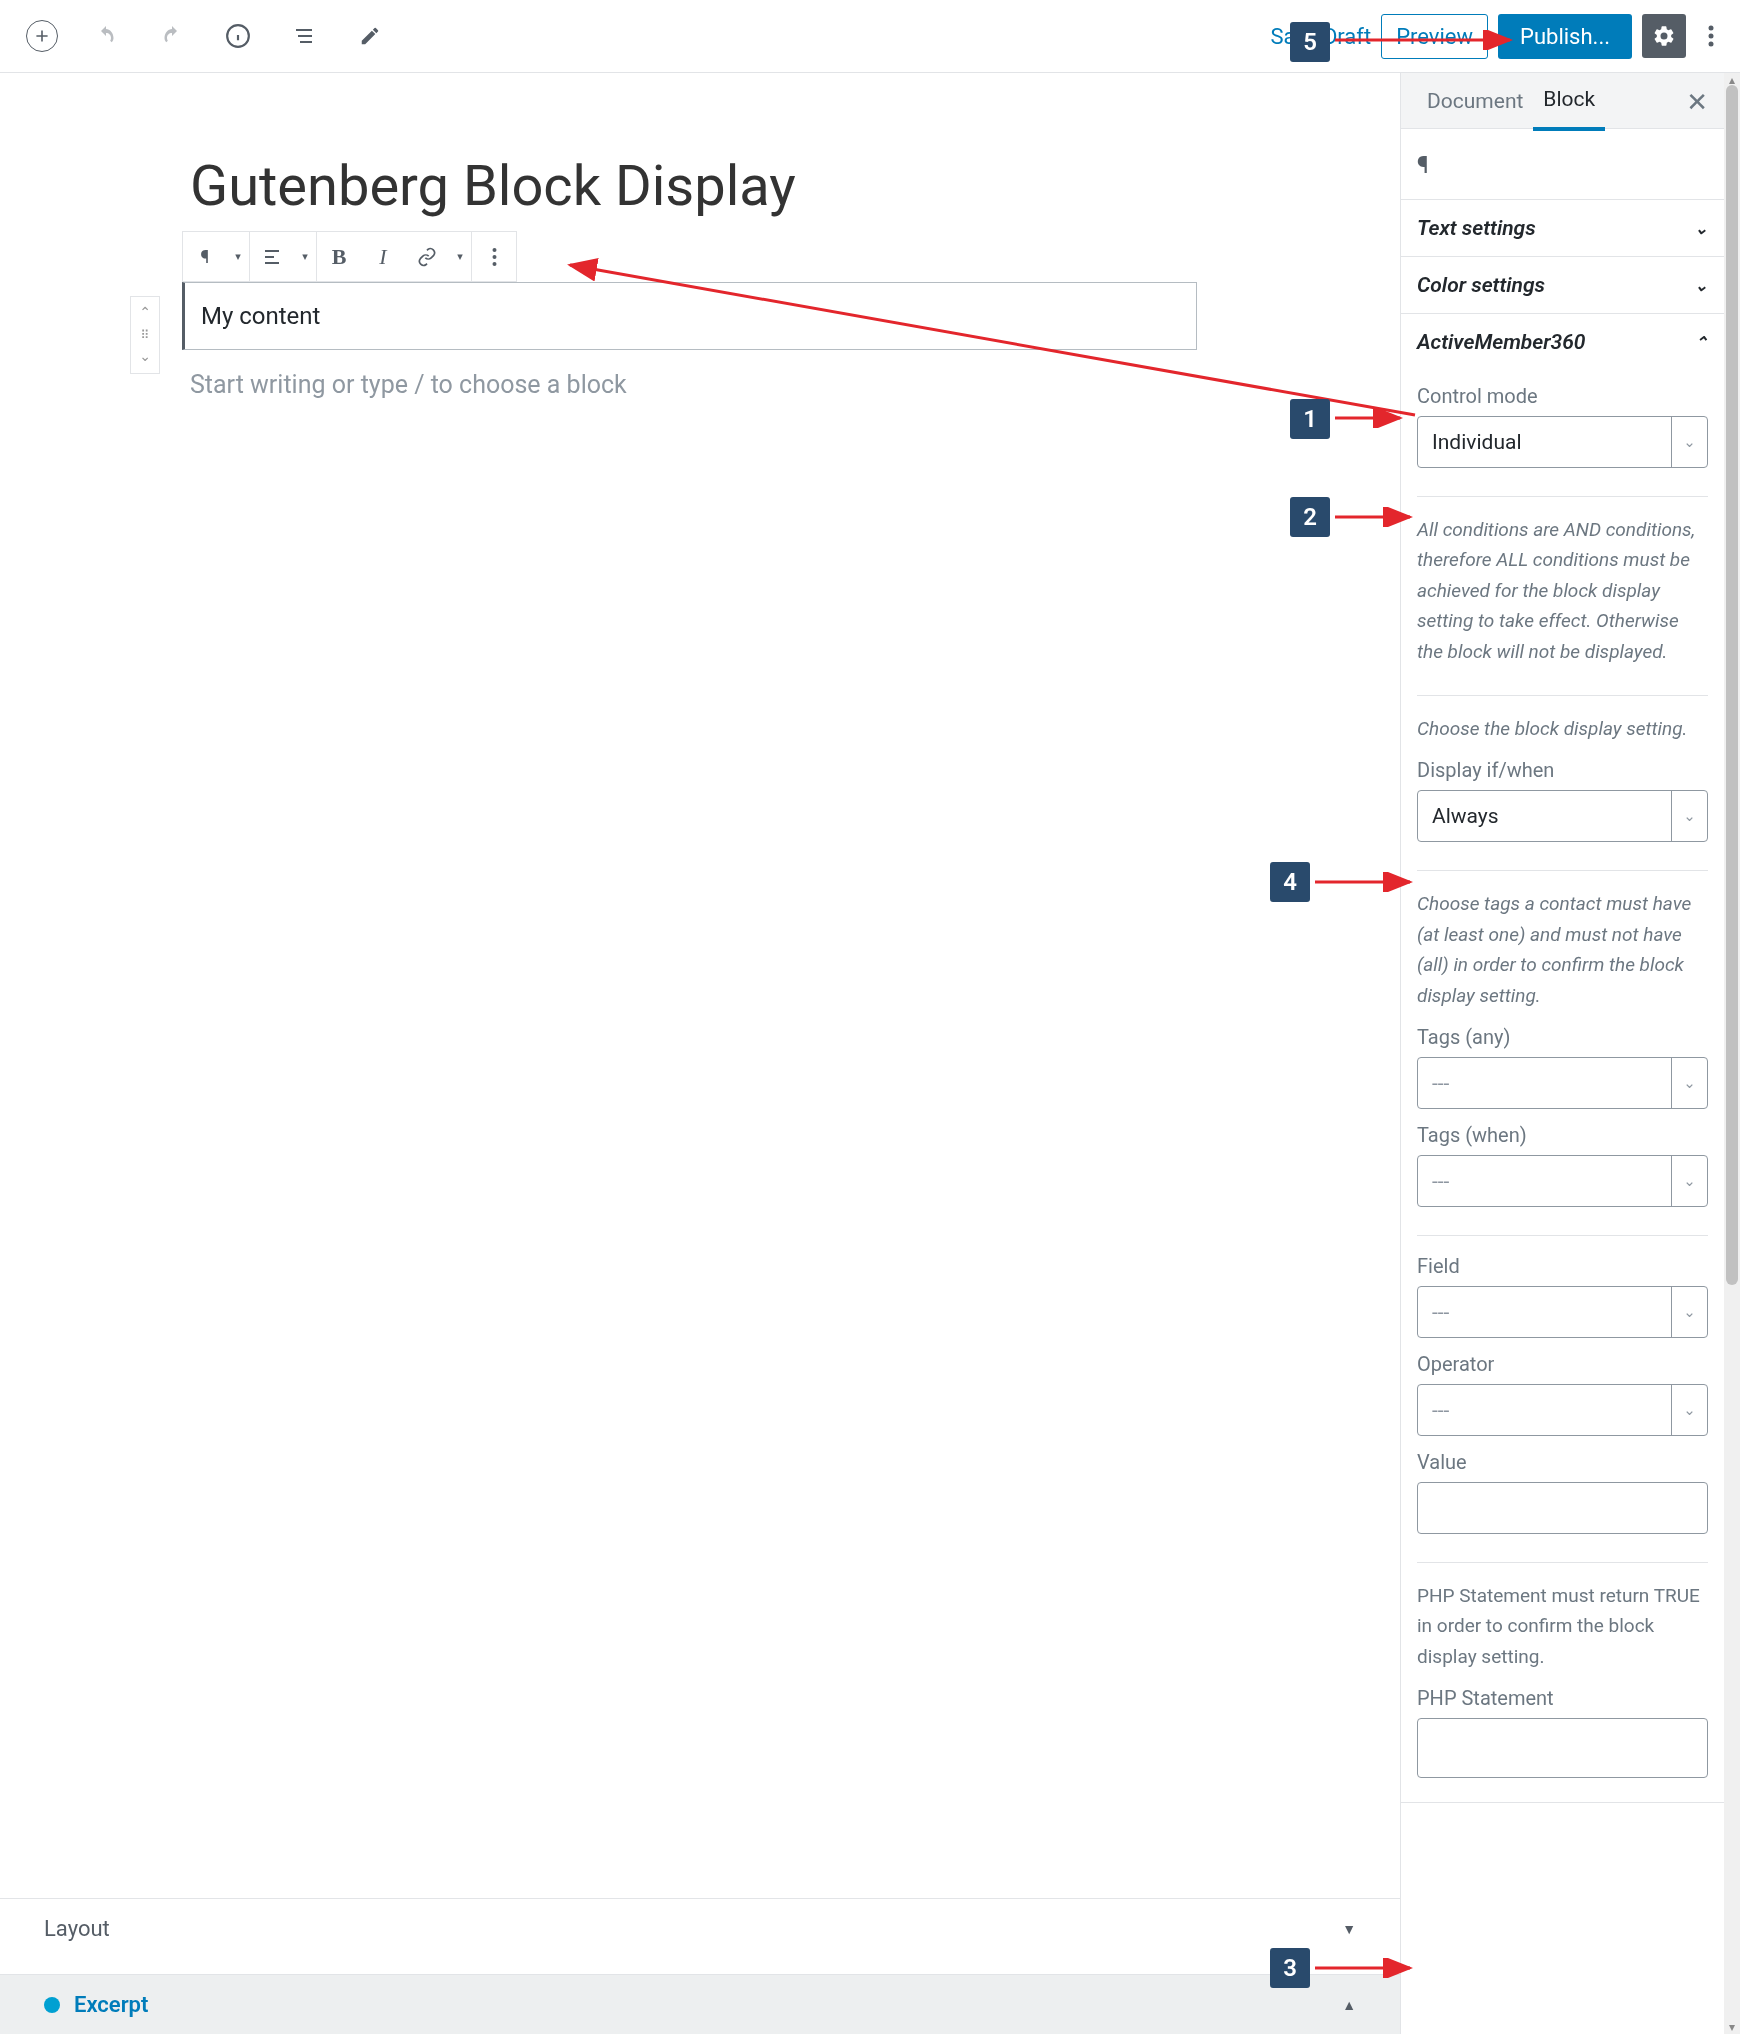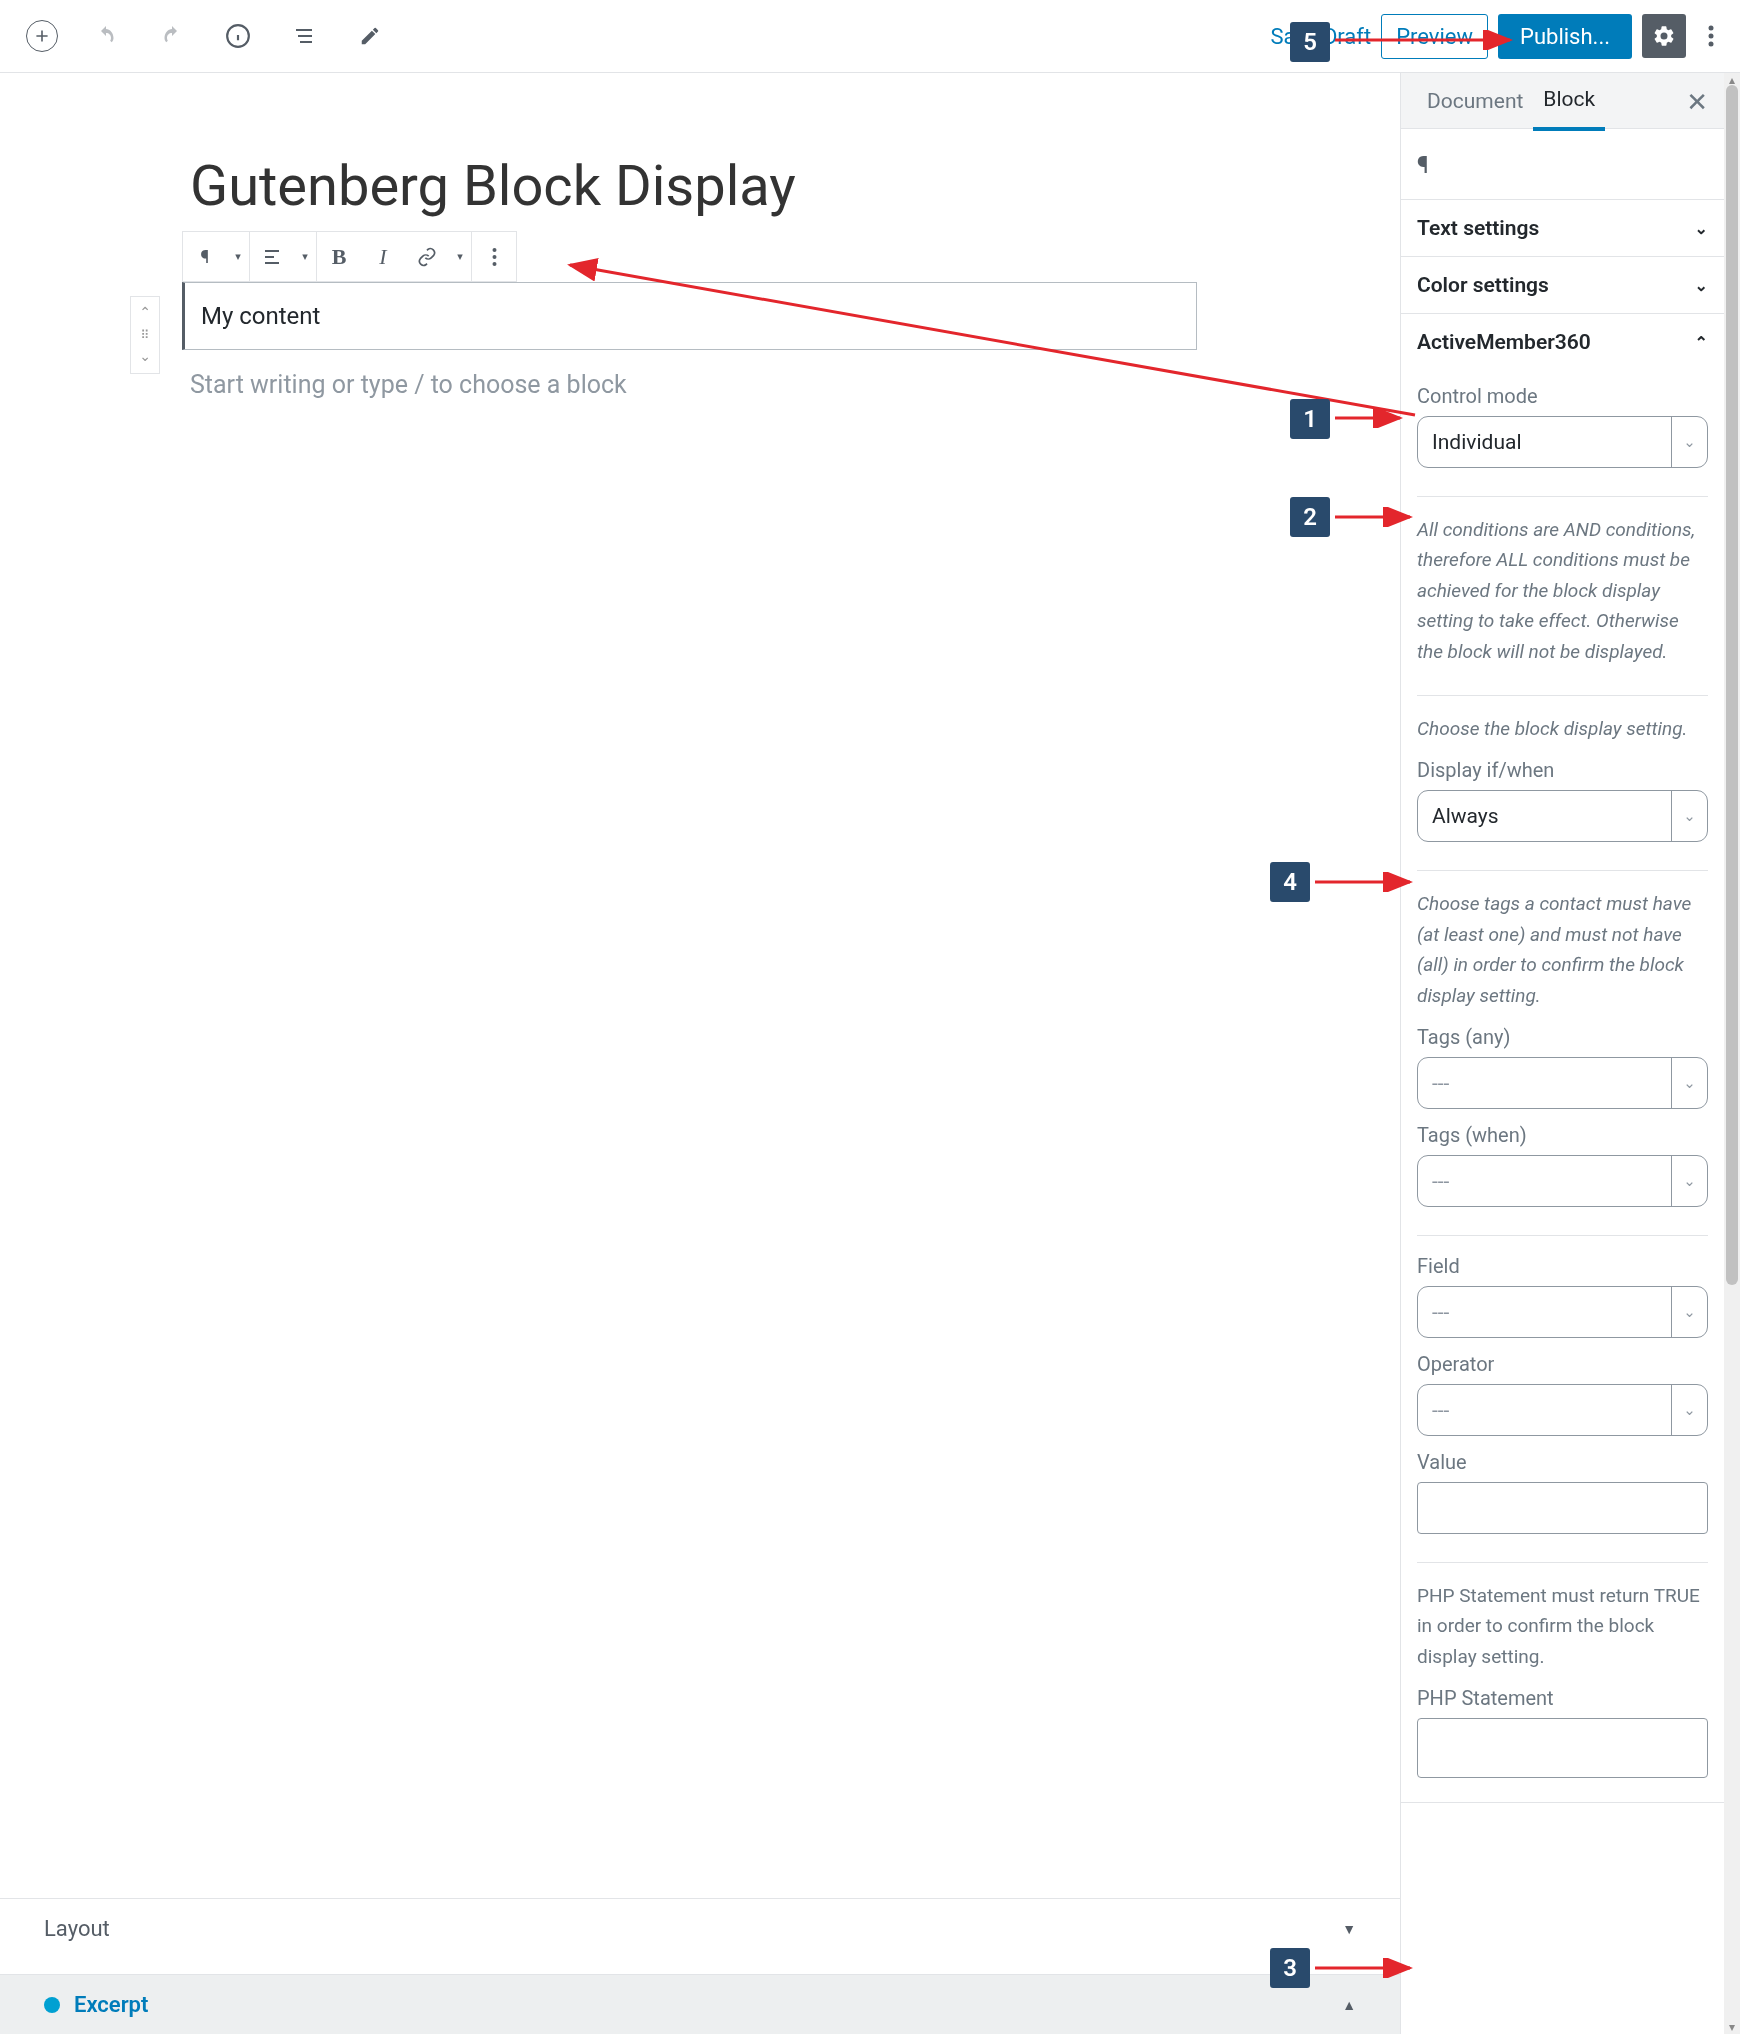--- a/index.html
+++ b/index.html
@@ -45,26 +45,26 @@
 .sidebar { position:absolute; top:73px; right:0; width:340px; bottom:0; border-left:1px solid #e2e4e7; background:#fff; overflow:hidden; }
 .sidebar-scroll { position:absolute; top:0; left:0; right:0; height:100%; overflow-y:auto; }
 .sb-tabs { display:flex; align-items:center; border-bottom:1px solid #e2e4e7; padding:0 16px; height:56px; position:relative; background:#f3f4f5; }
 .sb-tab { font-size:21px; color:#6c7781; padding:16px 10px; cursor:pointer; }
 .sb-tab.active { color:#23282d; border-bottom:4px solid #007cba; margin-bottom:-1px; }
 .sb-close { position:absolute; right:16px; top:14px; font-size:26px; color:#6c7781; cursor:pointer; }
 .sb-block-info { display:flex; gap:18px; padding:20px 16px; border-bottom:1px solid #e2e4e7; }
 .block-icon { font-size:24px; color:#555d66; padding-top:2px; }
 .block-title { font-size:21px; font-weight:600; color:#23282d; }
 .block-desc { font-size:20px; color:#555d66; line-height:1.5; margin-top:6px; }
-.sb-section-head { display:flex; justify-content:space-between; align-items:center; padding:16px 16px; border-bottom:1px solid #e2e4e7; font-size:21px; font-weight:600; color:#23282d; cursor:pointer; }
+.sb-section-head { display:flex; justify-content:space-between; align-items:center; padding:16px 16px; border-bottom:1px solid #e2e4e7; font-size:21px; font-weight:600; color:#23282d; cursor:pointer;font-style:italic; }
 .sb-section-head.expanded { border-bottom:none; }
 .chevron { font-size:16px; }
 .sb-body { padding:0 16px 20px; border-bottom:1px solid #e2e4e7; }
 .sb-label { font-size:20px; color:#6c7781; margin:14px 0 8px; }
-.sb-select { display:flex; border:1px solid #8f98a1; border-radius:11px; height:52px; align-items:center; cursor:pointer;justify-content:flex-end; }
+.sb-select { display:flex; border:1px solid #8f98a1; border-radius:4px; height:52px; align-items:center; cursor:pointer;justify-content:flex-end; }
 .sb-select-val { flex:1; padding:0 14px; font-size:21px; color:#23282d; }
 .sb-select-arrow { width:36px; border-left:1px solid #8f98a1; height:100%; display:flex; align-items:center; justify-content:center; color:#8f98a1; font-size:15px; }
 .sb-input { border:1px solid #8f98a1; border-radius:4px; height:52px; width:100%; padding:0 12px; font-size:21px; }
 .sb-textarea { border:1px solid #8f98a1; border-radius:4px; height:60px; width:100%; padding:8px 12px; font-size:21px; resize:none; }
 .sb-divider { border:none; border-top:1px solid #e2e4e7; margin:28px 0 18px; }
 .sb-help { font-size:19px; font-style:italic; color:#6c7781; line-height:1.6; margin-bottom:4px; }
 .scroll-track { position:absolute; top:0; right:0; width:16px; bottom:0; background:#f0f0f0; }
 .scroll-track .thumb { position:absolute; top:12px; left:2px; right:2px; height:1200px; background:#c1c1c1; border-radius:6px; }
 .scroll-track .arr { position:absolute; left:0; right:0; text-align:center; font-size:12px; color:#888; }
 .scroll-track .arr.up { top:0; }

